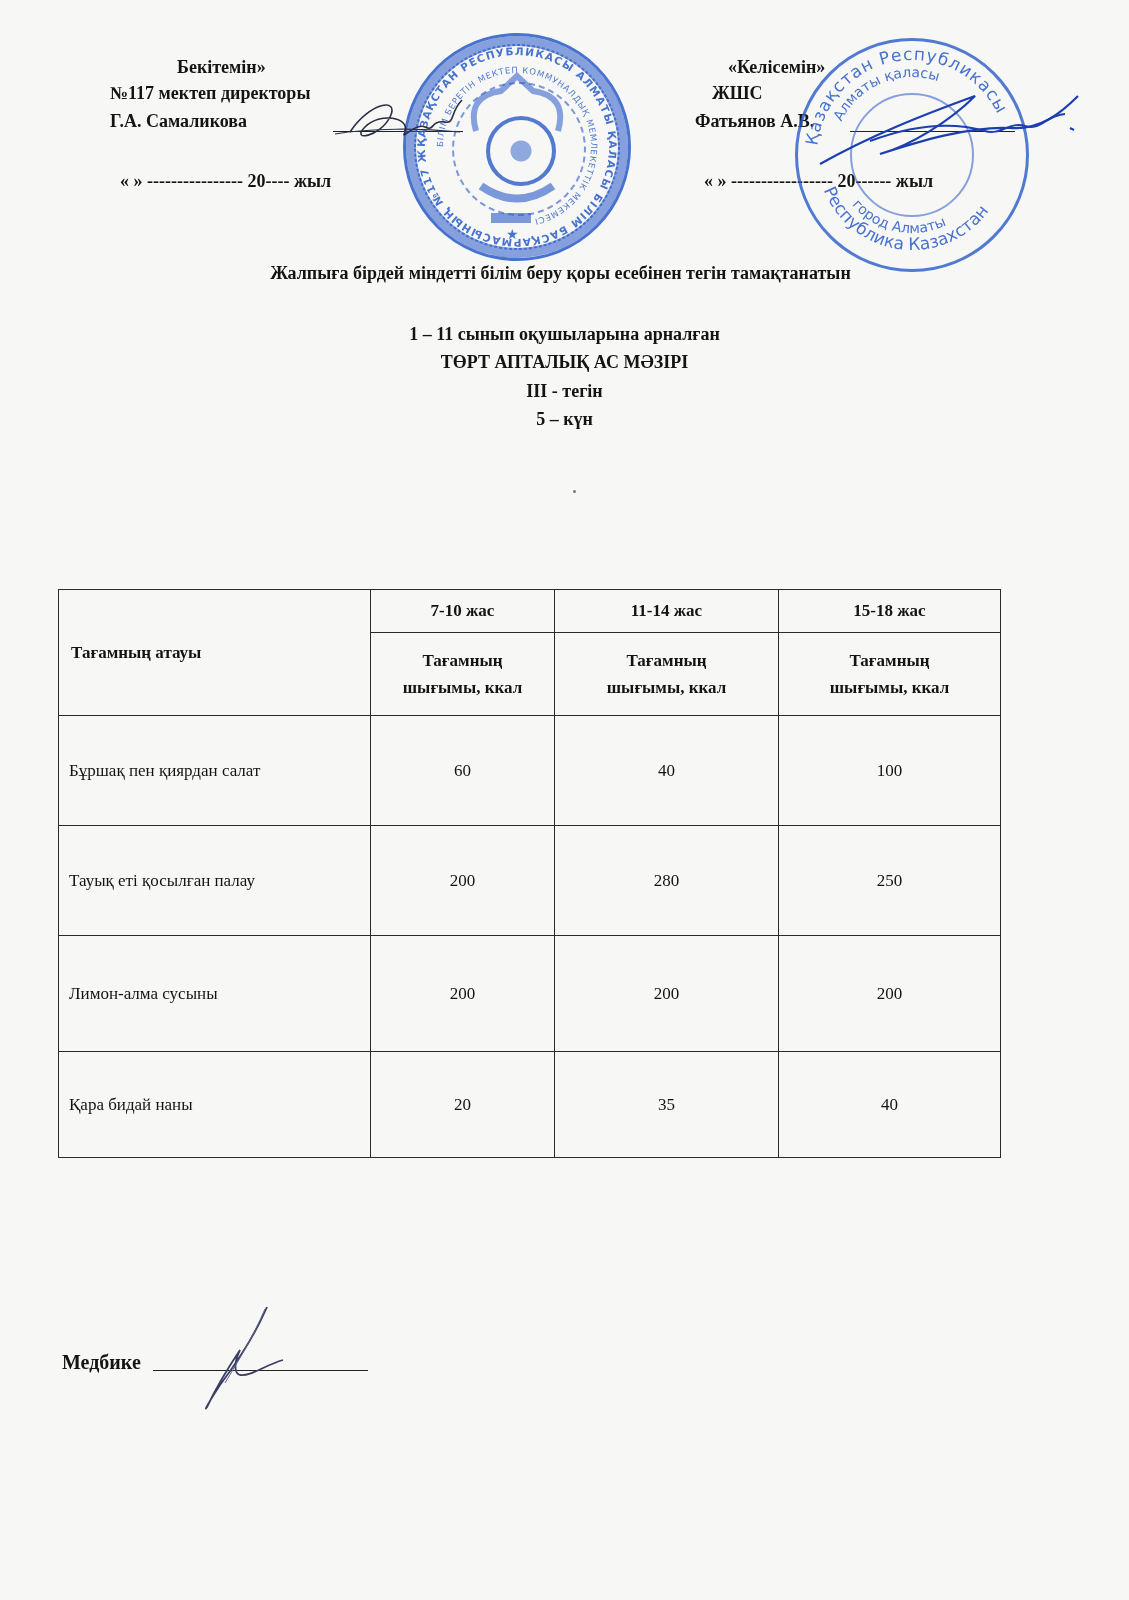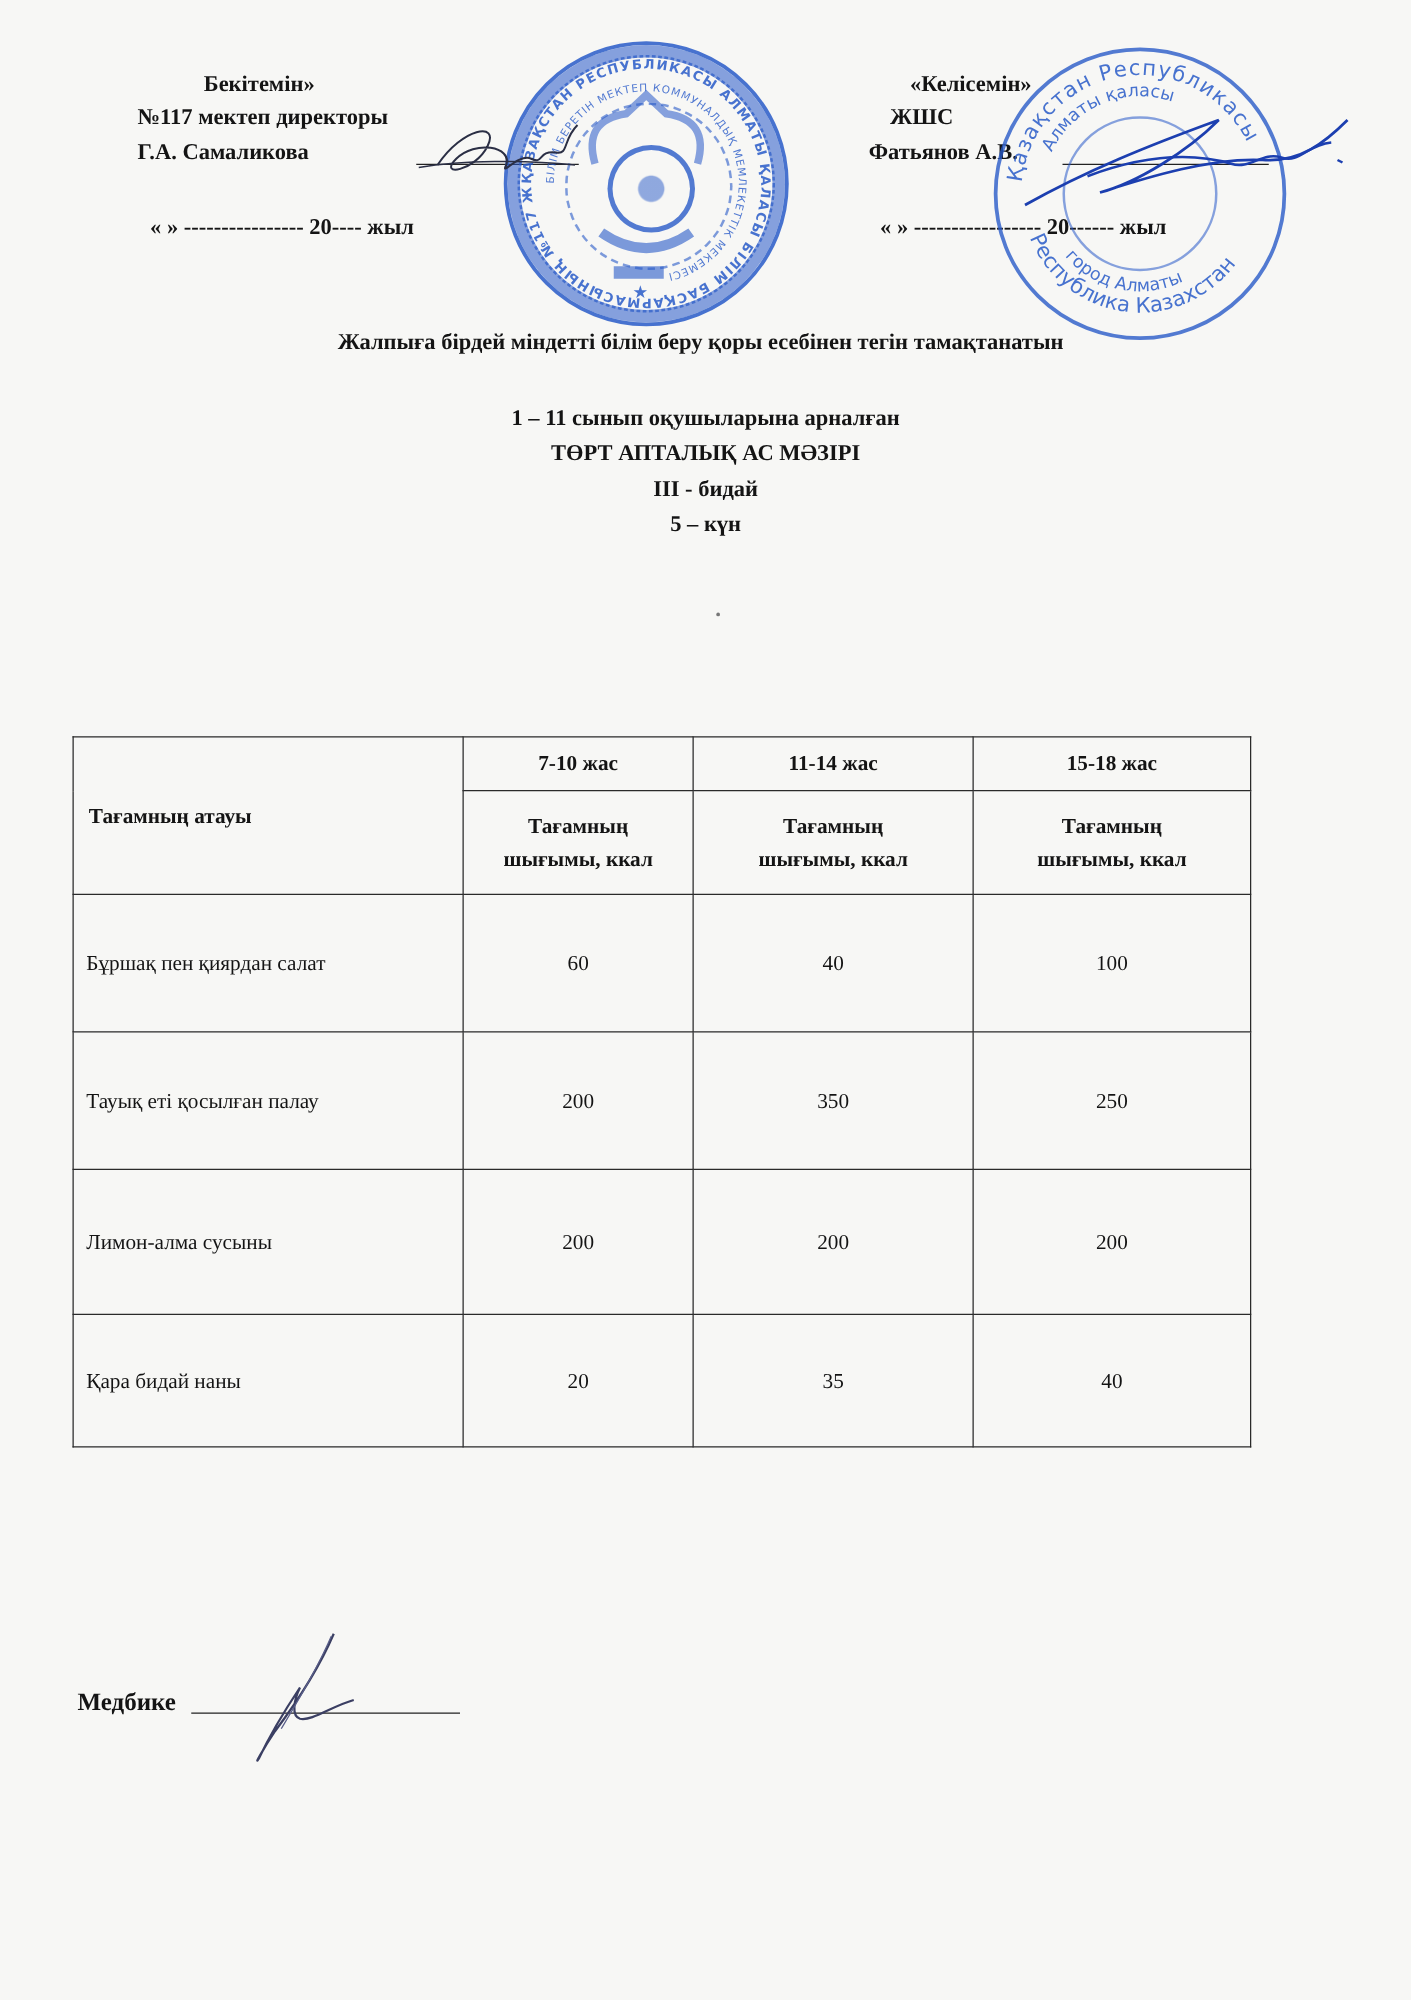--- a/index.html
+++ b/index.html
@@ -7,21 +7,21 @@
     width:1129px; height:1600px; position:relative; overflow:hidden;
     background:#f7f7f5;
     font-family:"Liberation Serif", "DejaVu Serif", serif;
     color:#141414;
   }
   .abs { position:absolute; }
   .bold { font-weight:bold; }
   .txt { font-size:18px; line-height:22px; white-space:nowrap; }
 
   
-  #approve-left .l1 { left:163px; top:56px;text-align:right; }
+  #approve-left .l1 { left:177px; top:56px;text-align:right; }
   #approve-left .l2 { left:110px; top:82px; }
   #approve-left .l3 { left:110px; top:110px; }
   #approve-left .line { left:333px; top:131px; width:130px; border-top:1.5px solid #222; }
   #approve-left .l4 { left:120px; top:170px; }
 
   #approve-right .l1 { left:728px; top:56px; }
   #approve-right .l2 { left:712px; top:82px; }
   #approve-right .l3 { left:695px; top:110px; }
   #approve-right .line { left:850px; top:131px; width:165px; border-top:1.5px solid #222; }
   #approve-right .l4 { left:704px; top:170px; }
@@ -164,21 +164,21 @@
 
 <svg class="sig" style="left:810px;top:86px;" width="280" height="90">
   <path d="M10,78 C60,50 110,30 165,10 C140,35 100,60 70,68 C110,55 160,40 200,42 C230,44 250,28 268,10" fill="none" stroke="#1c3fb0" stroke-width="2.2"></path>
   <path d="M60,55 C100,40 140,35 175,45 C190,50 200,35 215,40 C230,45 235,30 255,28" fill="none" stroke="#1c3fb0" stroke-width="2"></path>
   <path d="M260,42 l4,2" stroke="#1c3fb0" stroke-width="2"></path>
 </svg>
 
 <div id="title-main" class="center">Жалпыға бірдей міндетті білім беру қоры есебінен тегін тамақтанатын</div>
 <div id="title-sub1" class="center">1 – 11 сынып оқушыларына арналған</div>
 <div id="title-sub2" class="center">ТӨРТ АПТАЛЫҚ АС МӘЗІРІ</div>
-<div id="title-week" class="center">ІІІ - бидай</div>
+<div id="title-week" class="center">ІІІ - тегін</div>
 <div id="title-day" class="center">5 – күн</div>
 <div id="dot" class="abs"></div>
 
 <table id="menu-table">
   <colgroup>
     <col style="width:312px">
     <col style="width:184px">
     <col style="width:224px">
     <col style="width:222px">
   </colgroup>
@@ -196,21 +196,21 @@
   </tr>
   <tr class="data-row">
     <td class="name">Бұршақ пен қиярдан салат</td>
     <td class="num">60</td>
     <td class="num">40</td>
     <td class="num">100</td>
   </tr>
   <tr class="data-row">
     <td class="name">Тауық еті қосылған палау</td>
     <td class="num">200</td>
-    <td class="num">350</td>
+    <td class="num">280</td>
     <td class="num">250</td>
   </tr>
   <tr class="data-row" style="height:115px">
     <td class="name" style="height:115px">Лимон-алма сусыны</td>
     <td class="num" style="height:115px">200</td>
     <td class="num" style="height:115px">200</td>
     <td class="num" style="height:115px">200</td>
   </tr>
   <tr class="data-row last">
     <td class="name">Қара бидай наны</td>

